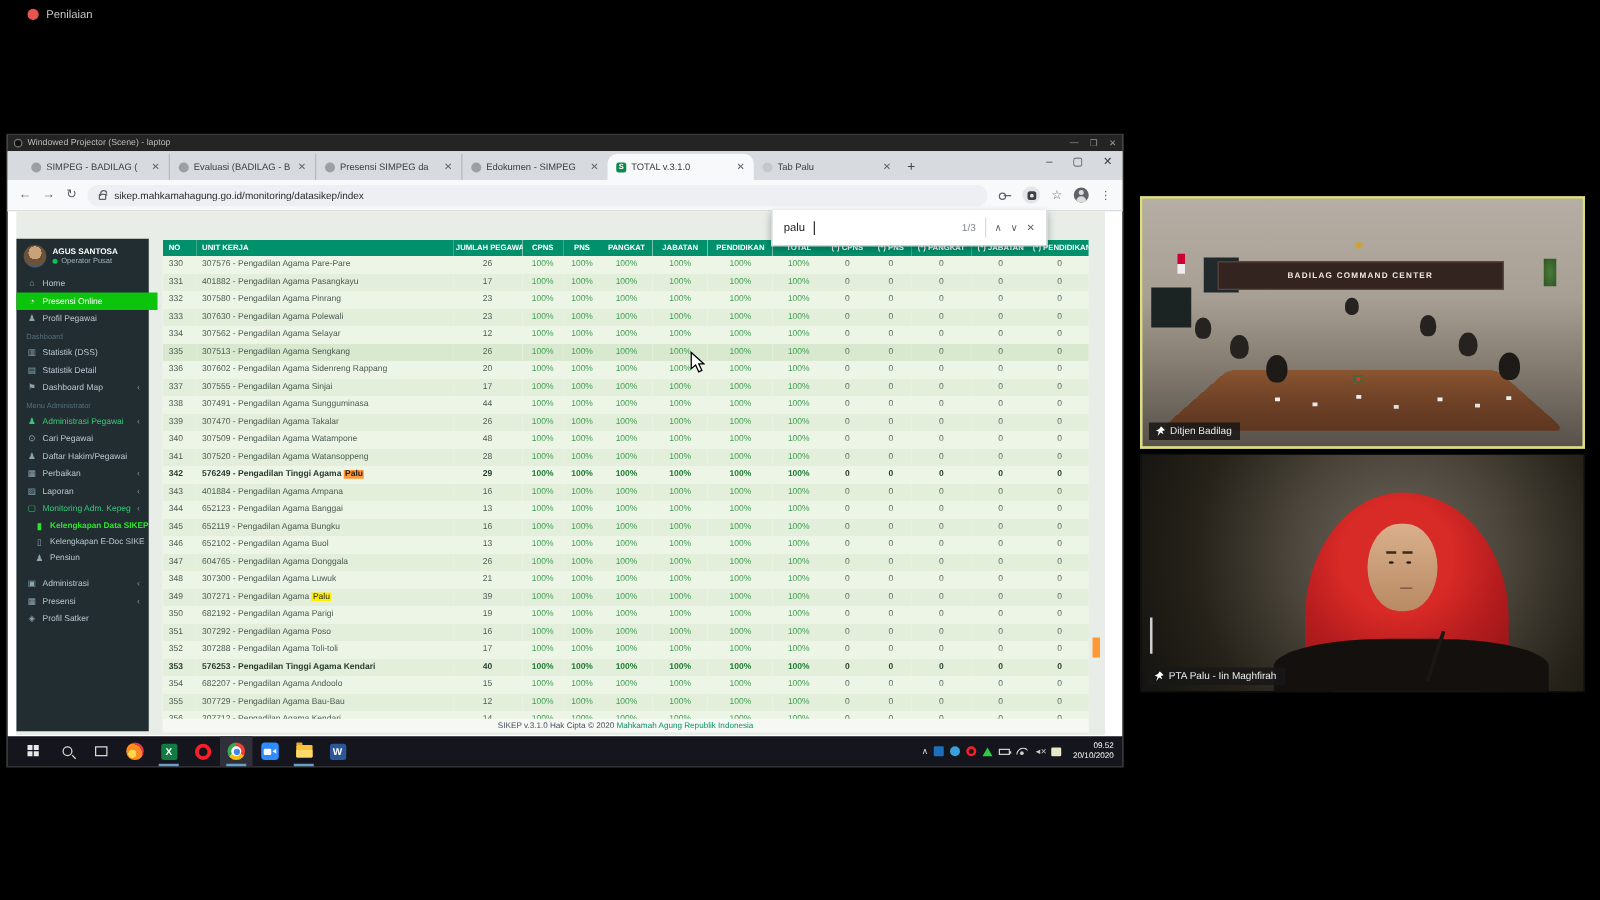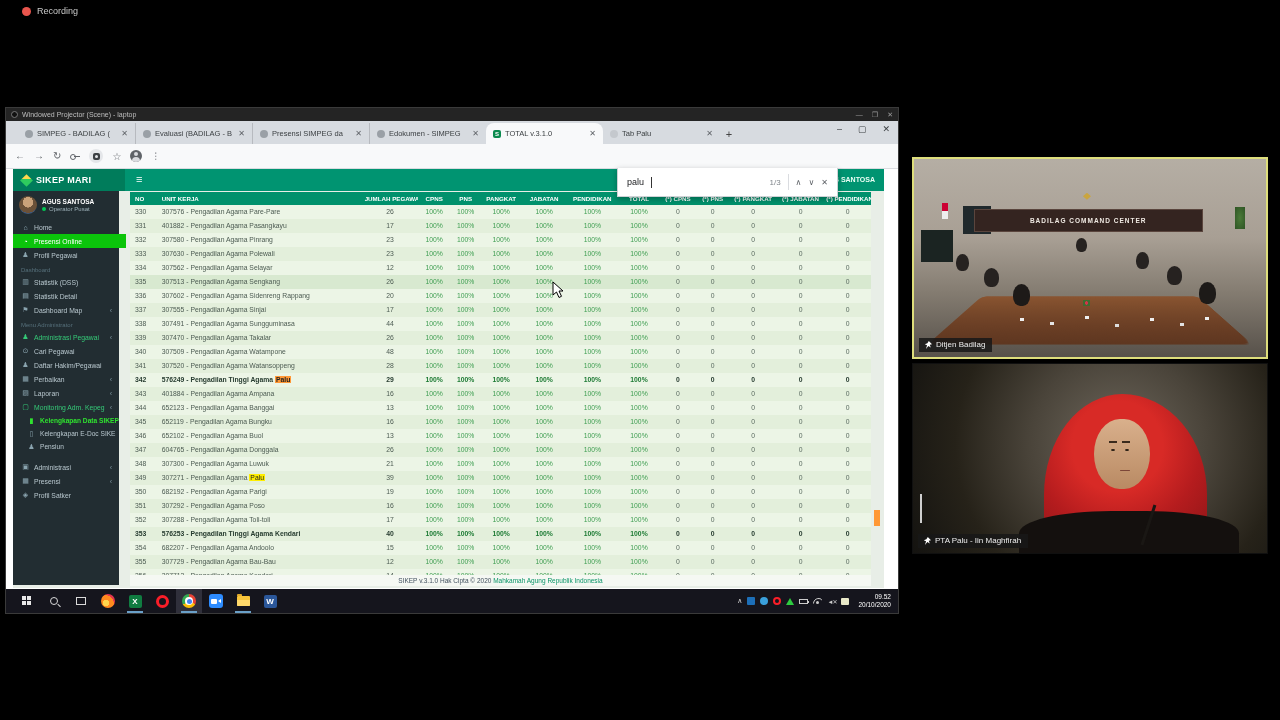--- a/index.html
+++ b/index.html
@@ -181,21 +181,21 @@
 
   .cursor{position:absolute;left:552px;top:281px;z-index:50}
 </style>
 </head>
 <body>
 
 <div id="stage">
 
   <div class="rec">
     <span class="rec-dot"></span>
-    <span class="rec-label">Recording</span>
+    <span class="rec-label">Penilaian</span>
   </div>
 
   <div id="win">
     <div class="win-titlebar">
       <span class="win-titleicon"></span>
       <span>Windowed Projector (Scene) - laptop</span>
       <span class="win-controls">
         <span>—</span>
         <span>❐</span>
         <span>✕</span>
@@ -238,20 +238,24 @@
         <span>–</span>
         <span>▢</span>
         <span>✕</span>
       </span>
     </div>
 
     <div class="tb">
       <span class="navic">←</span>
       <span class="navic">→</span>
       <span class="navic">↻</span>
+      <div class="urlpill">
+        <span class="lock"></span>
+        <span>sikep.mahkamahagung.go.id/monitoring/datasikep/index</span>
+      </div>
       <div class="tbicons">
         <span class="ickey"></span>
         <span class="icext">
             <i></i>
           </span>
         <span class="icstar">☆</span>
         <span class="icperson"></span>
         <span class="icdots">⋮</span>
       </div>
     </div>
@@ -260,28 +264,20 @@
       <span class="find-q">palu</span>
       <span class="caret"></span>
       <span class="find-count">1/3</span>
       <span class="fdiv"></span>
       <span class="fbtn">∧</span>
       <span class="fbtn">∨</span>
       <span class="fbtn">✕</span>
     </div>
 
     <div id="page">
-      <div class="nav">
-        <div class="navlogo">
-          <span class="logoglyph"></span>
-          <span class="brand">SIKEP MARI</span>
-        </div>
-        <span class="burger">≡</span>
-        <span class="navuser">AGUS SANTOSA</span>
-      </div>
 
       <div class="sb">
         <div class="sbuser">
           <span class="avatar"></span>
           <span>
             <div class="sbname">AGUS SANTOSA</div>
             <div class="sbrole">
                 <i></i>
                 <span>Operator Pusat</span>
               </div>

